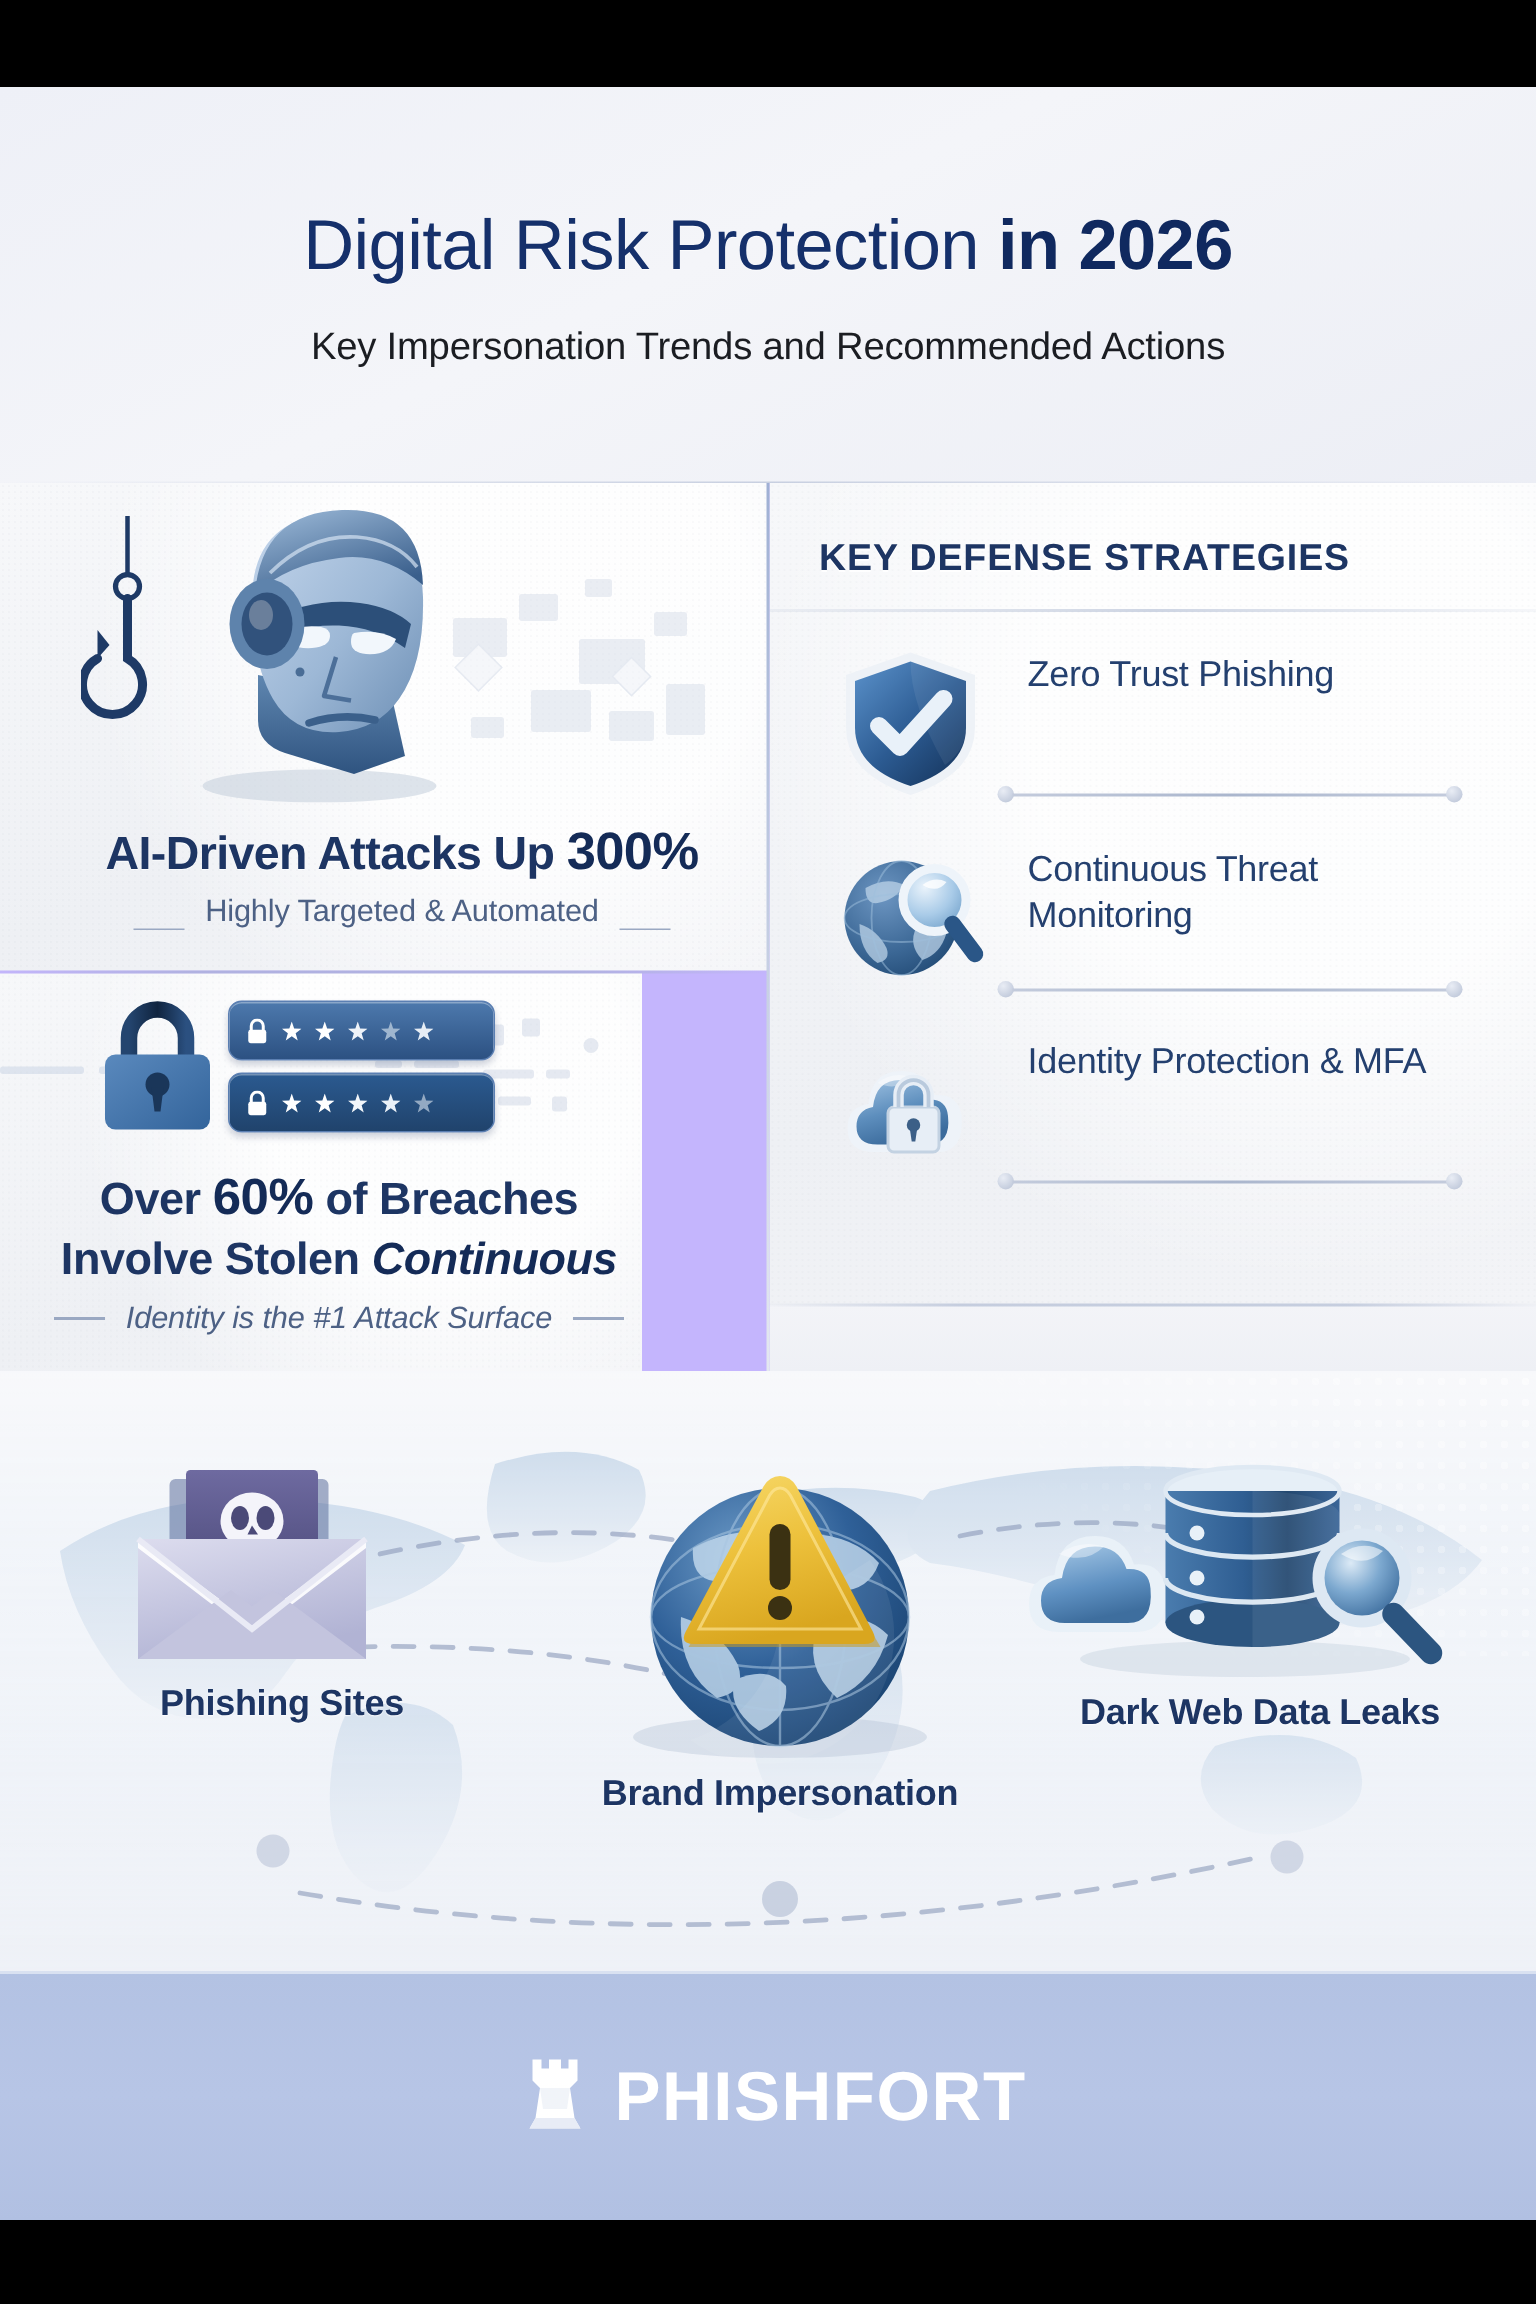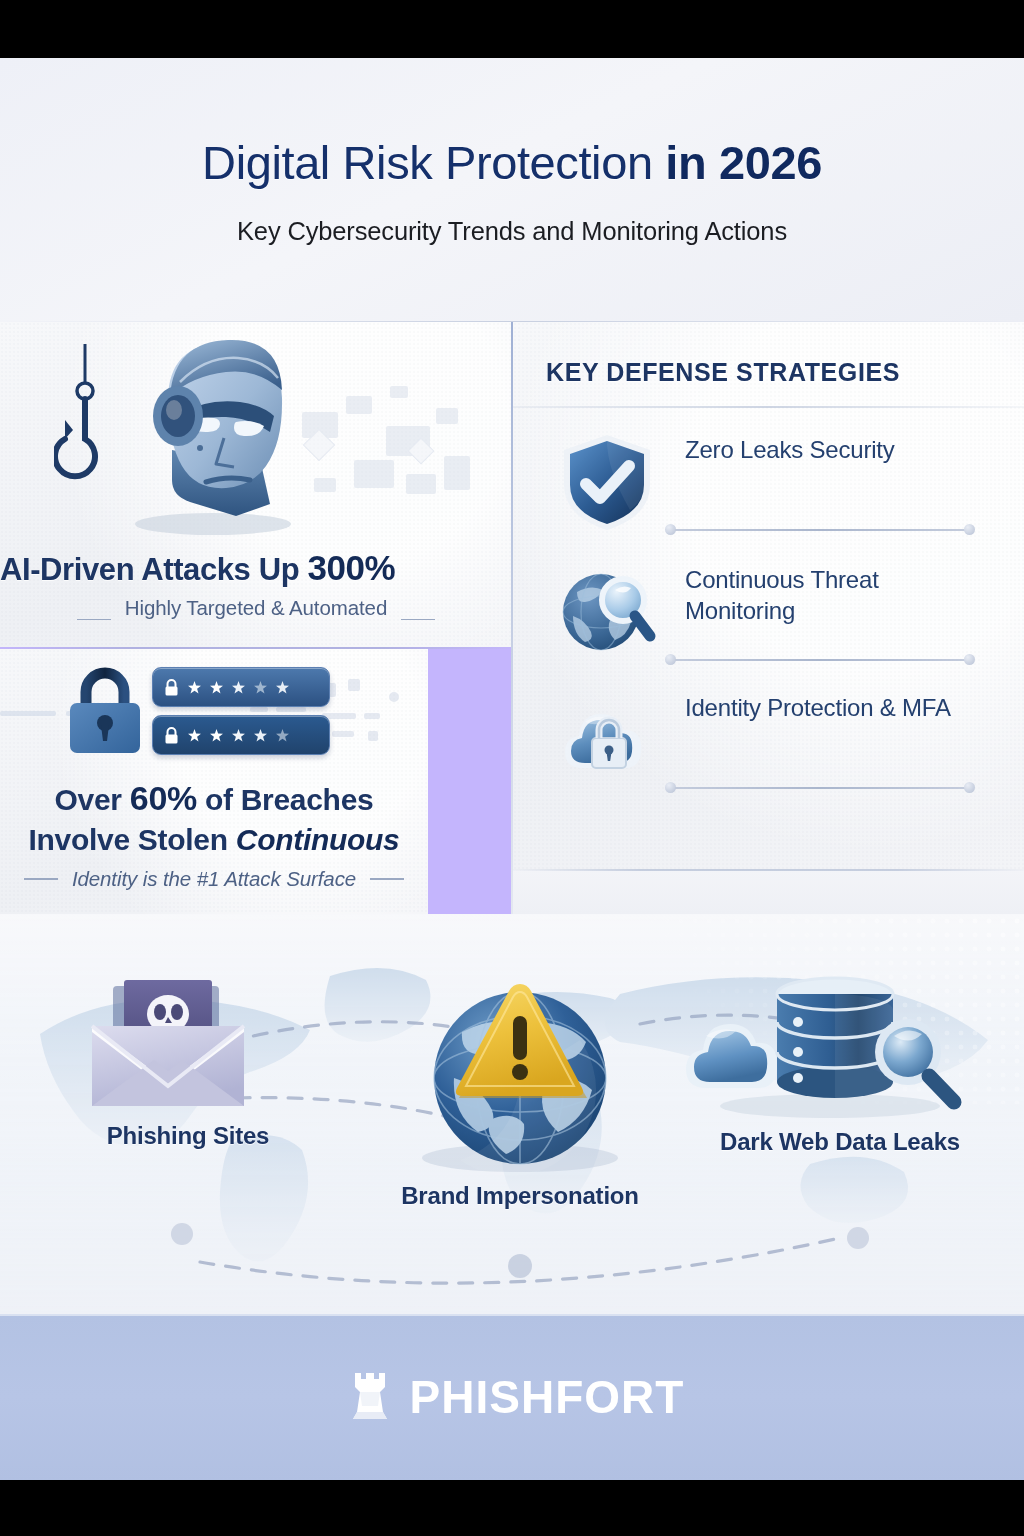--- a/index.html
+++ b/index.html
@@ -40,21 +40,21 @@
     letter-spacing:-.15px; white-space:nowrap;
   }
 
   
   .mid { position:absolute; left:0; top:264px; width:1024px; height:592px; }
   .mid:before{ 
     content:""; position:absolute; left:511px; top:0; width:2px; height:592px;
     background:linear-gradient(180deg,#9fb0d4,#c7d0e4 55%,#e4e8f0);
     z-index:6;
   }
-  .panel { position:absolute; }
+  .panel { position:absolute;padding-left:12px; }
   .panel-bg {
     position:absolute; inset:0;
     background:
       radial-gradient(circle at 70% 30%, rgba(255,255,255,.9) 0 35%, rgba(0,0,0,0) 70%),
       linear-gradient(160deg,#f7f8fa 0%,#eef0f4 60%,#f3f4f7 100%);
   }
   .noise {
     position:absolute; inset:0; pointer-events:none; opacity:.45;
     background-image:
       radial-gradient(circle, rgba(140,150,170,.10) .7px, rgba(0,0,0,0) .8px);
@@ -67,21 +67,21 @@
   }
 
   
   .pA { left:0; top:0; width:512px; height:325px; }
   .pB { left:0; top:327px; width:428px; height:265px; }
   .pC { left:513px; top:0; width:511px; height:548px; }
   .pC-foot { position:absolute; left:513px; top:548px; width:511px; height:44px;
              background:linear-gradient(180deg,#f3f4f8,#eef0f5); }
 
   .stat-line1 {
-    position:absolute; width:100%; 
+    position:absolute; width:100%; text-align:center;
     color:#1d3563; font-size:31px; font-weight:600; letter-spacing:-.4px;
     text-shadow:0 1px 0 rgba(255,255,255,.8); white-space:nowrap;
   }
   .stat-line1 b { font-weight:800; color:#142b57; font-size:35px; }
   .stat-sub {
     position:absolute; width:100%; text-align:center;
     color:#4d6185; font-size:20.5px; font-weight:500; letter-spacing:-.1px;
     display:flex; align-items:center; justify-content:center; gap:14px;
   }
   .stat-sub .dash { display:block; width:34px; height:1.5px; background:#9aa8c2; }
@@ -176,21 +176,21 @@
 </head>
 <body>
 
 <div class="letterbox lb-top"></div>
 <div class="letterbox lb-bottom"></div>
 
 <div class="poster">
 
   <div class="header">
     <div class="title"><span>Digital Risk Protection </span><b>in 2026</b></div>
-    <div class="subtitle">Key Cybersecurity Trends and Monitoring Actions</div>
+    <div class="subtitle">Key Impersonation Trends and Recommended Actions</div>
   </div>
 
   <div class="mid">
 
     <div class="panel pA">
       <div class="panel-bg"></div>
       <div class="noise"></div>
 
       <svg class="tech-squares" viewBox="0 0 190 150">
         <g fill="#c9d2e2" opacity=".75">
@@ -377,21 +377,21 @@
               <stop offset="0" stop-color="#5b92cb"></stop>
                 <stop offset=".55" stop-color="#2c5b92"></stop>
               <stop offset="1" stop-color="#16355d"></stop>
             </linearGradient>
           </defs>
           <path d="M52 5 L95 20 L95 55 Q95 86 52 100 Q9 86 9 55 L9 20 Z" fill="#eef2f7"></path>
           <path d="M52 11 L89 24 L89 55 Q89 82 52 94 Q15 82 15 55 L15 24 Z" fill="url(#shg2)"></path>
           <path d="M52 11 L89 24 L89 55 Q89 70 75 80 Q52 40 52 11 Z" fill="#ffffff" opacity=".07"></path>
           <path d="M31 54 L45 68 L74 36" fill="none" stroke="#e9f1f9" stroke-width="12" stroke-linecap="round" stroke-linejoin="round"></path>
         </svg>
-        <div class="s-label">Zero Leaks Security</div>
+        <div class="s-label">Zero Trust Phishing</div>
         <div class="s-connector">
           <div class="conn-dot l"></div>
           <div class="conn-line"></div>
           <div class="conn-dot r"></div>
         </div>
       </div>
 
       <div class="strategy" style="top:228px;">
         <svg class="s-icon" viewBox="0 0 104 104">
           <defs>

